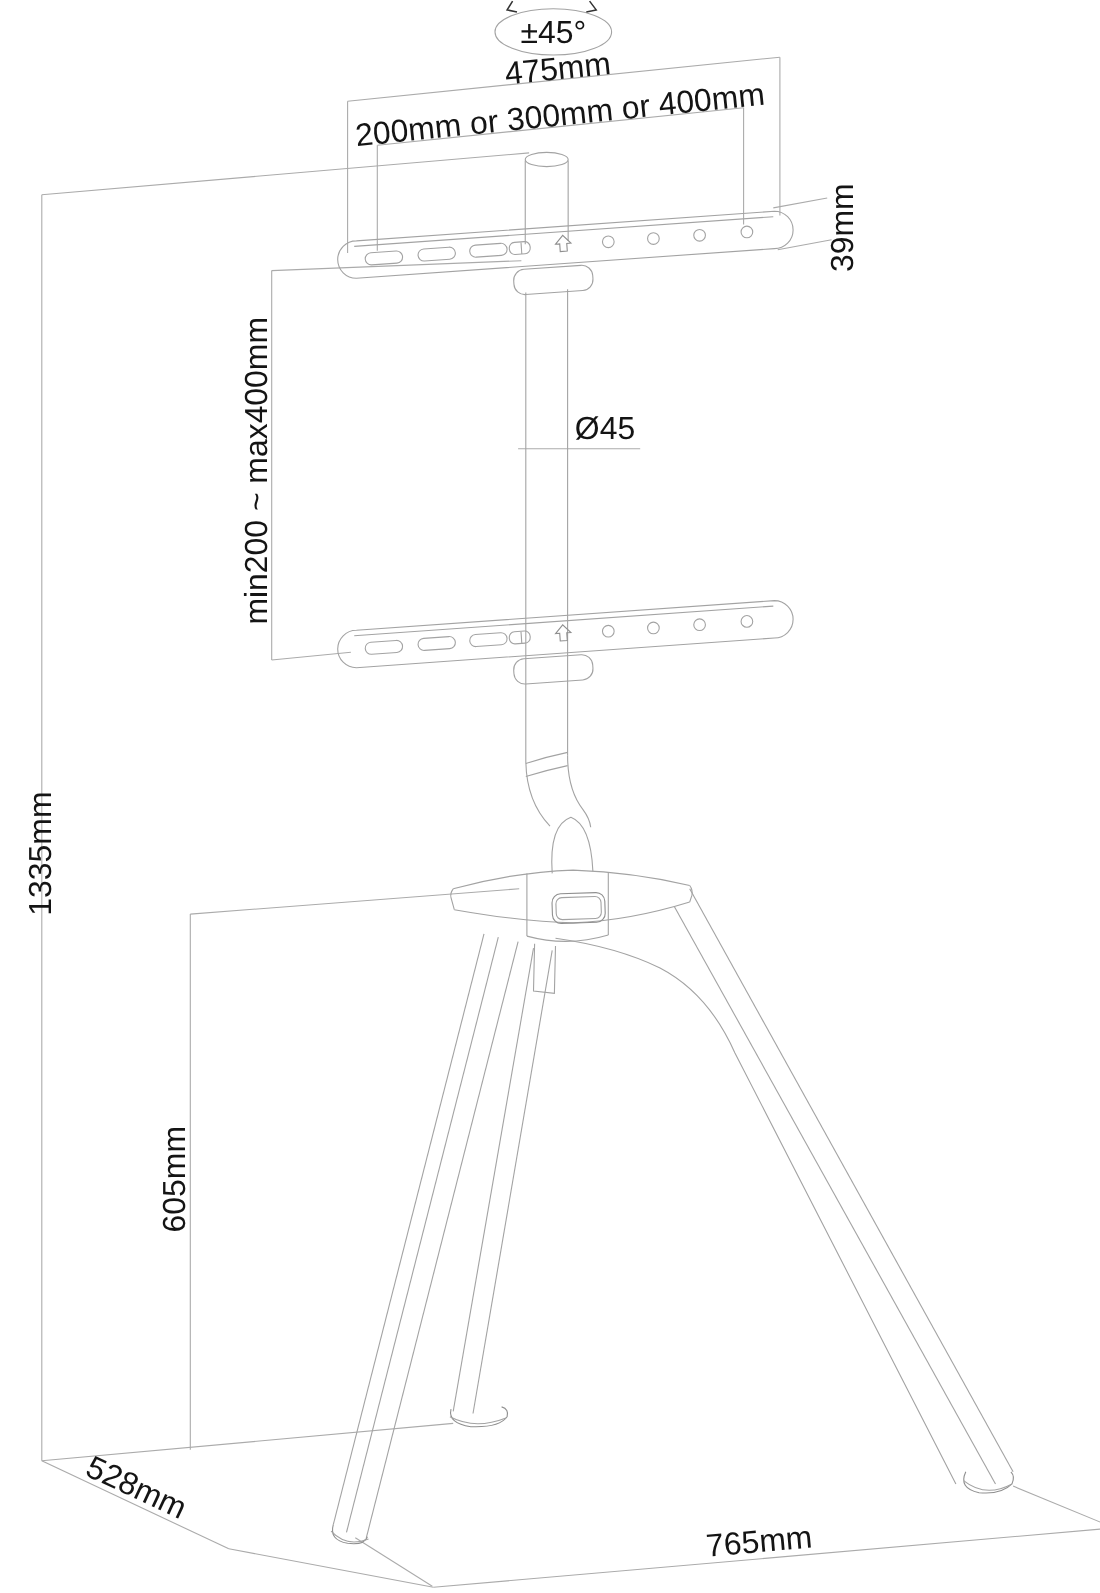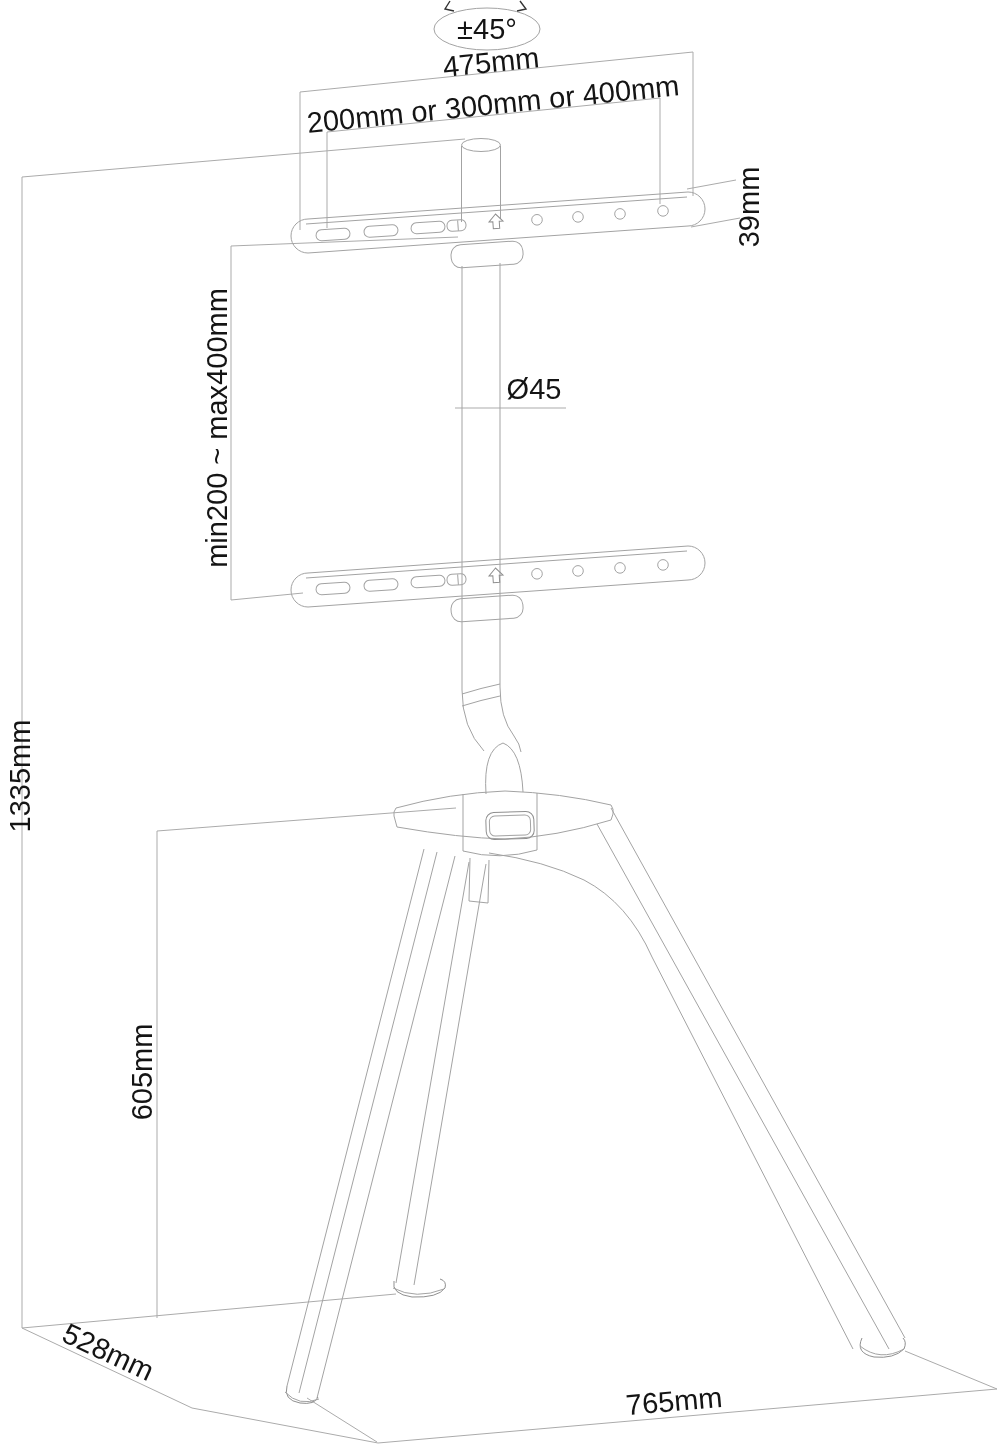--- a/index.html
+++ b/index.html
@@ -2,20 +2,21 @@
 <html><head>
 <meta charset="utf-8">
 <style>
   html, body { margin: 0; padding: 0; background: #ffffff; }
   .canvas {
     position: relative;
     width: 912px;
     height: 1448px;
     background: #ffffff;
     font-family: "Liberation Sans", sans-serif;
+    margin-left: 16px;
   }
   svg { display: block; }
   .mdl { stroke: #a3a3a3; stroke-width: 1; fill: none; }
   .mdl2 { stroke: #8f8f8f; stroke-width: 1; fill: none; }
   .dim { stroke: #ababab; stroke-width: 1; fill: none; }
   .dark { stroke: #333333; stroke-width: 1.4; fill: none; }
   .dim-text {
     font-family: "Liberation Sans", sans-serif;
     font-size: 29px;
     fill: #141414;

